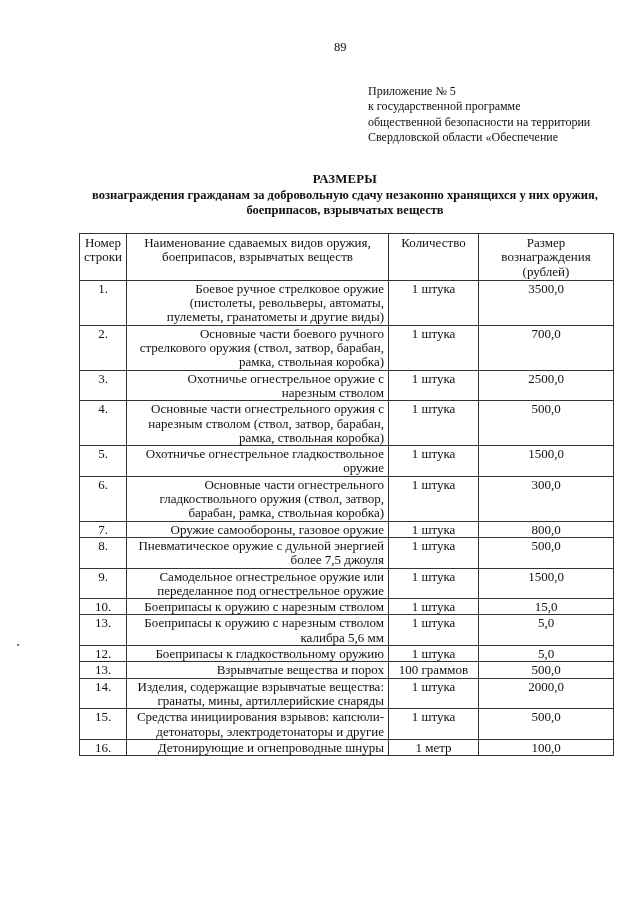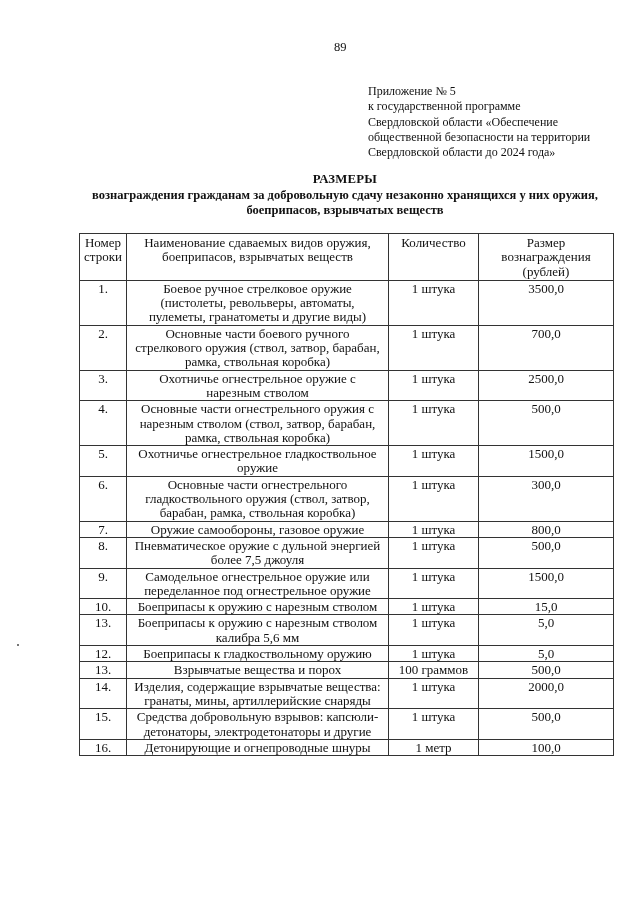--- a/index.html
+++ b/index.html
@@ -64,43 +64,42 @@
     table.rewards th {
       text-align: center;
       padding-top: 2px;
       padding-bottom: 1px;
     }
     col.c-num { width: 47px; }
     col.c-name { width: 262px; }
     col.c-qty { width: 90px; }
     col.c-amt { width: 135px; }
     td.num { text-align: center; padding-left: 2px; padding-right: 2px; }
-    td.name { text-align: center; padding-left: 5px; margin-left: 15px; }
+    td.name { text-align: right; padding-left: 5px; margin-left: 15px; }
     td.qty { text-align: center; font-family: Liberation Serif, serif; }
     td.amt { text-align: center; }
     .stray-mark {
       position: absolute;
       left: 17px;
       top: 644px;
       width: 2px;
       height: 2px;
       background: #777777;
     }
   </style>
 </head>
 <body>
 
 <div class="page-number">89</div>
 
 <div class="appendix">
   <div>Приложение № 5</div>
   <div>к государственной программе</div>
+  <div>общественной безопасности на территории</div>
   <div>Свердловской области «Обеспечение</div>
-  <div>общественной безопасности на территории</div>
-  <div>Свердловской области до 2024 года»</div>
 </div>
 
 <div class="title-block">
   <div class="main-title">РАЗМЕРЫ</div>
   <div>вознаграждения гражданам за добровольную сдачу незаконно хранящихся у них оружия,</div>
   <div>боеприпасов, взрывчатых веществ</div>
 </div>
 
 <table class="rewards">
   <colgroup>
@@ -197,21 +196,21 @@
       <td class="amt">500,0</td>
     </tr>
     <tr>
       <td class="num">14.</td>
       <td class="name">Изделия, содержащие взрывчатые вещества: гранаты, мины, артиллерийские снаряды</td>
       <td class="qty">1 штука</td>
       <td class="amt">2000,0</td>
     </tr>
     <tr>
       <td class="num">15.</td>
-      <td class="name">Средства добровольную взрывов: капсюли-детонаторы, электродетонаторы и другие</td>
+      <td class="name">Средства инициирования взрывов: капсюли-детонаторы, электродетонаторы и другие</td>
       <td class="qty">1 штука</td>
       <td class="amt">500,0</td>
     </tr>
     <tr>
       <td class="num">16.</td>
       <td class="name">Детонирующие и огнепроводные шнуры</td>
       <td class="qty">1 метр</td>
       <td class="amt">100,0</td>
     </tr>
   </tbody>

